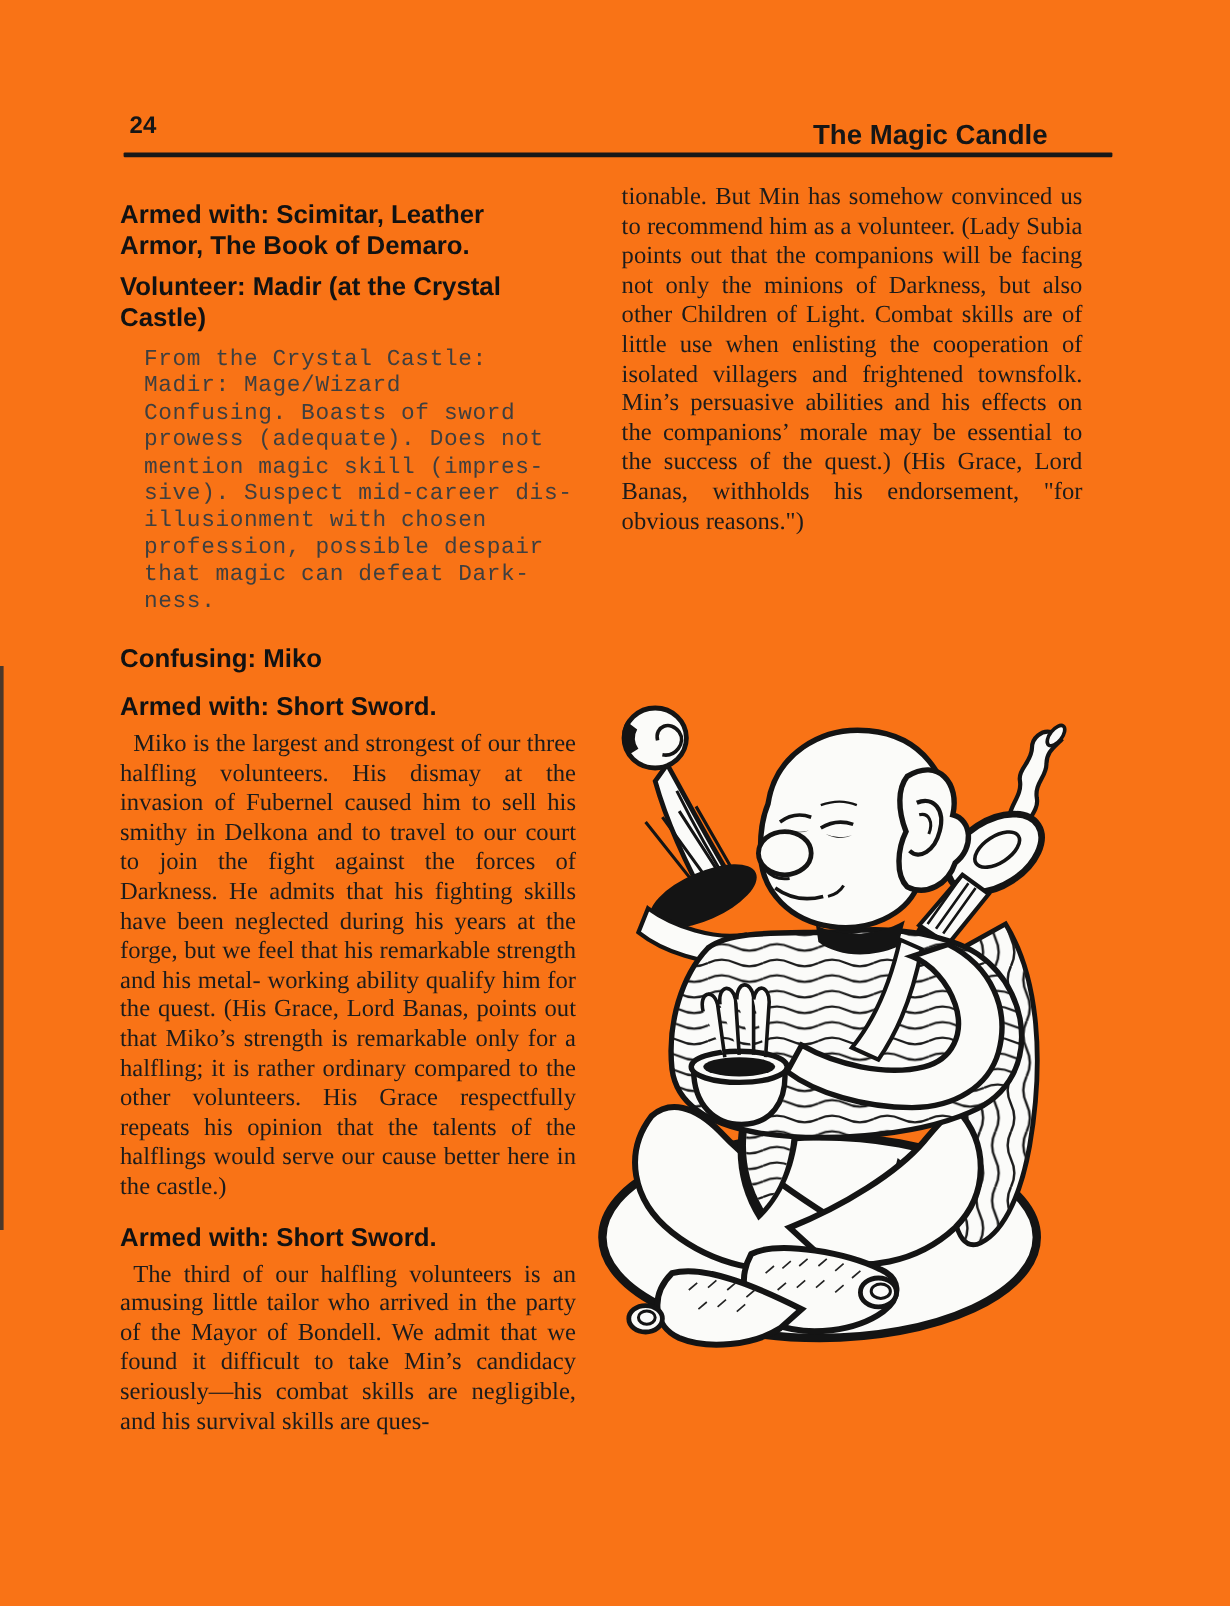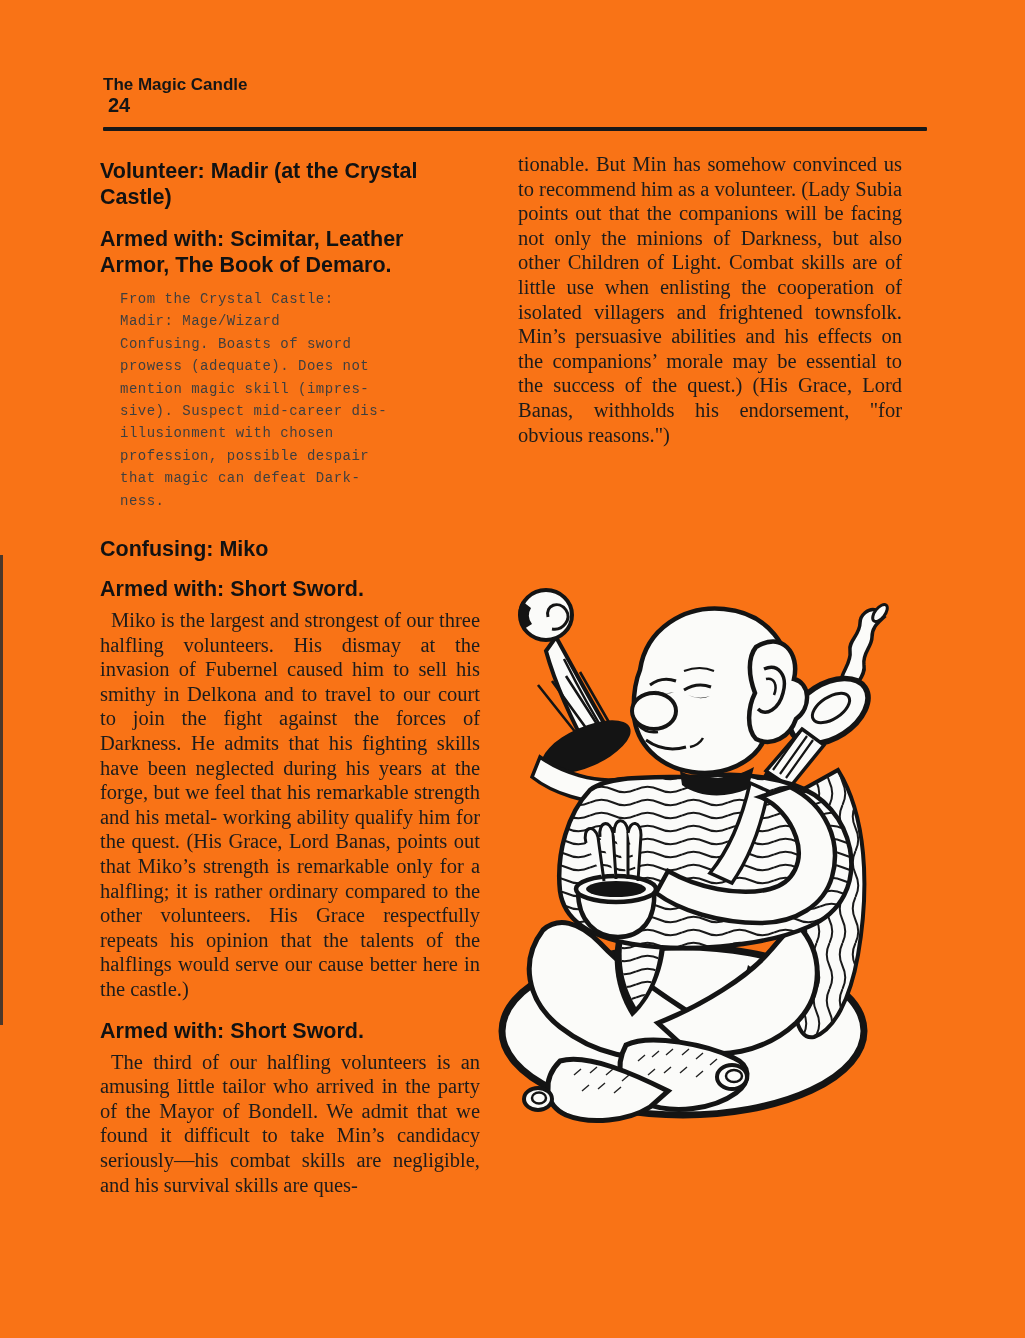--- a/index.html
+++ b/index.html
@@ -15,41 +15,41 @@
   .scan-edge{
     position:absolute;left:0;top:555px;width:3px;height:470px;
     background:#2e2e2e;opacity:.85;
   }
   .pageno{
     position:absolute;left:108px;top:94px;
     font-family:"Liberation Sans",sans-serif;font-weight:bold;
     font-size:20px;color:#161616;
   }
   .booktitle{
-    position:absolute;left:103px;top:75px;width:770px;
-    text-align:left;
+    position:absolute;left:103px;top:99px;width:770px;
+    text-align:right;
     font-family:"Liberation Sans",sans-serif;font-weight:bold;
-    font-size:17px;color:#161616;
+    font-size:23px;color:#161616;
   }
   .rule{
     position:absolute;left:103px;top:127px;width:824px;height:4px;
     background:#181818;border-radius:1px;
   }
   .lcol{position:absolute;left:100px;top:150px;width:380px;}
   .rcol{position:absolute;left:518px;top:152px;width:384px;}
   .vhead{
     font-family:"Liberation Sans",sans-serif;font-weight:bold;
     font-size:21.5px;line-height:26px;color:#121212;
     white-space:pre-line;margin:0;
   }
   .m-top8{margin-top:8px}.m-top16{margin-top:16px}.m-top24{margin-top:24px}
   .m-top14{margin-top:14px}.m-top28{margin-top:28px}
   .mono{
     font-family:"Liberation Mono",monospace;
-    font-size:14px;line-height:22.4px;letter-spacing:.5px;
+    font-size:19px;line-height:22.4px;letter-spacing:.5px;
     color:#3f3f3f;white-space:pre-line;
     margin:10px 0 0 20px;
   }
   .body-p{
     font-size:20.5px;line-height:24.6px;
     text-align:justify;margin:6px 0 0 0;
     color:#1c1c1c;
   }
   .indent{text-indent:11px;}
   .illus{
@@ -61,24 +61,24 @@
 
 <div class="page">
 
   <div class="scan-edge"></div>
 
   <div class="pageno">24</div>
   <div class="booktitle">The Magic Candle</div>
   <div class="rule"></div>
 
   <div class="lcol">
+    <p class="vhead m-top16">Armed with: Scimitar, Leather
+Armor, The Book of Demaro.</p>
     <p class="vhead m-top8">Volunteer: Madir (at the Crystal
 Castle)</p>
-    <p class="vhead m-top16">Armed with: Scimitar, Leather
-Armor, The Book of Demaro.</p>
     <p class="mono">From the Crystal Castle:
 Madir: Mage/Wizard
 Confusing. Boasts of sword
 prowess (adequate). Does not
 mention magic skill (impres-
 sive). Suspect mid-career dis-
 illusionment with chosen
 profession, possible despair
 that magic can defeat Dark-
 ness.</p>

